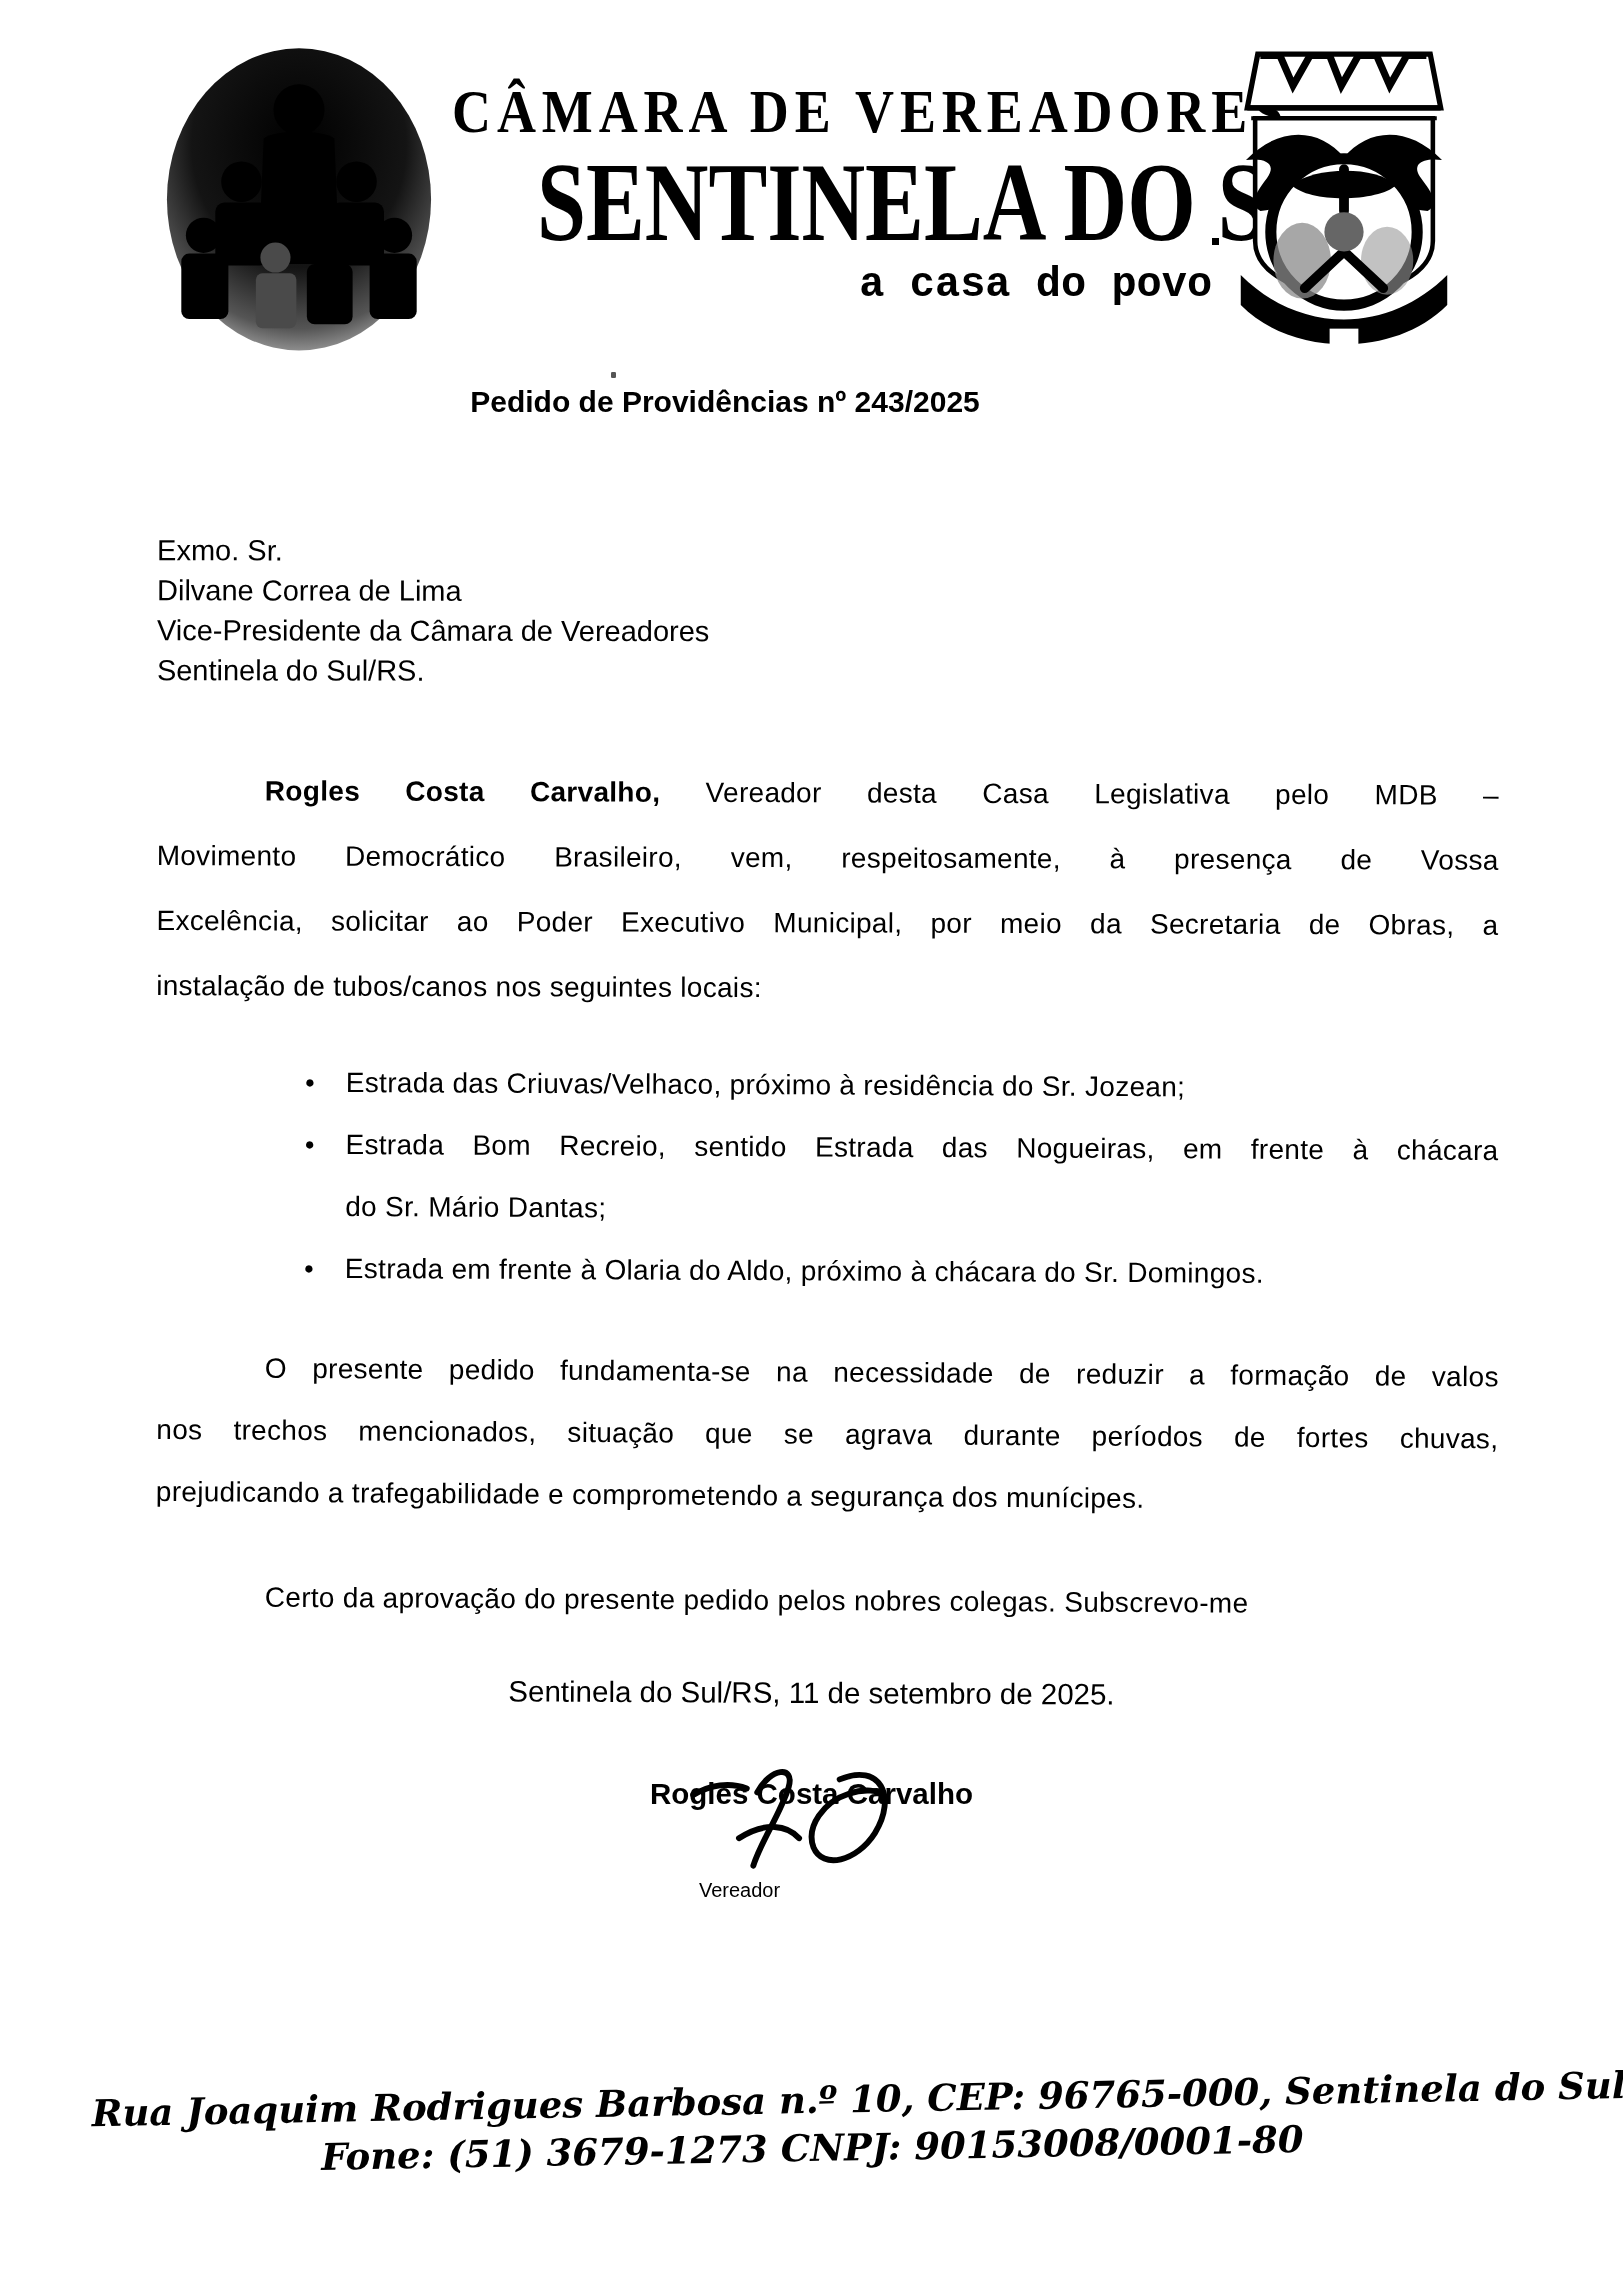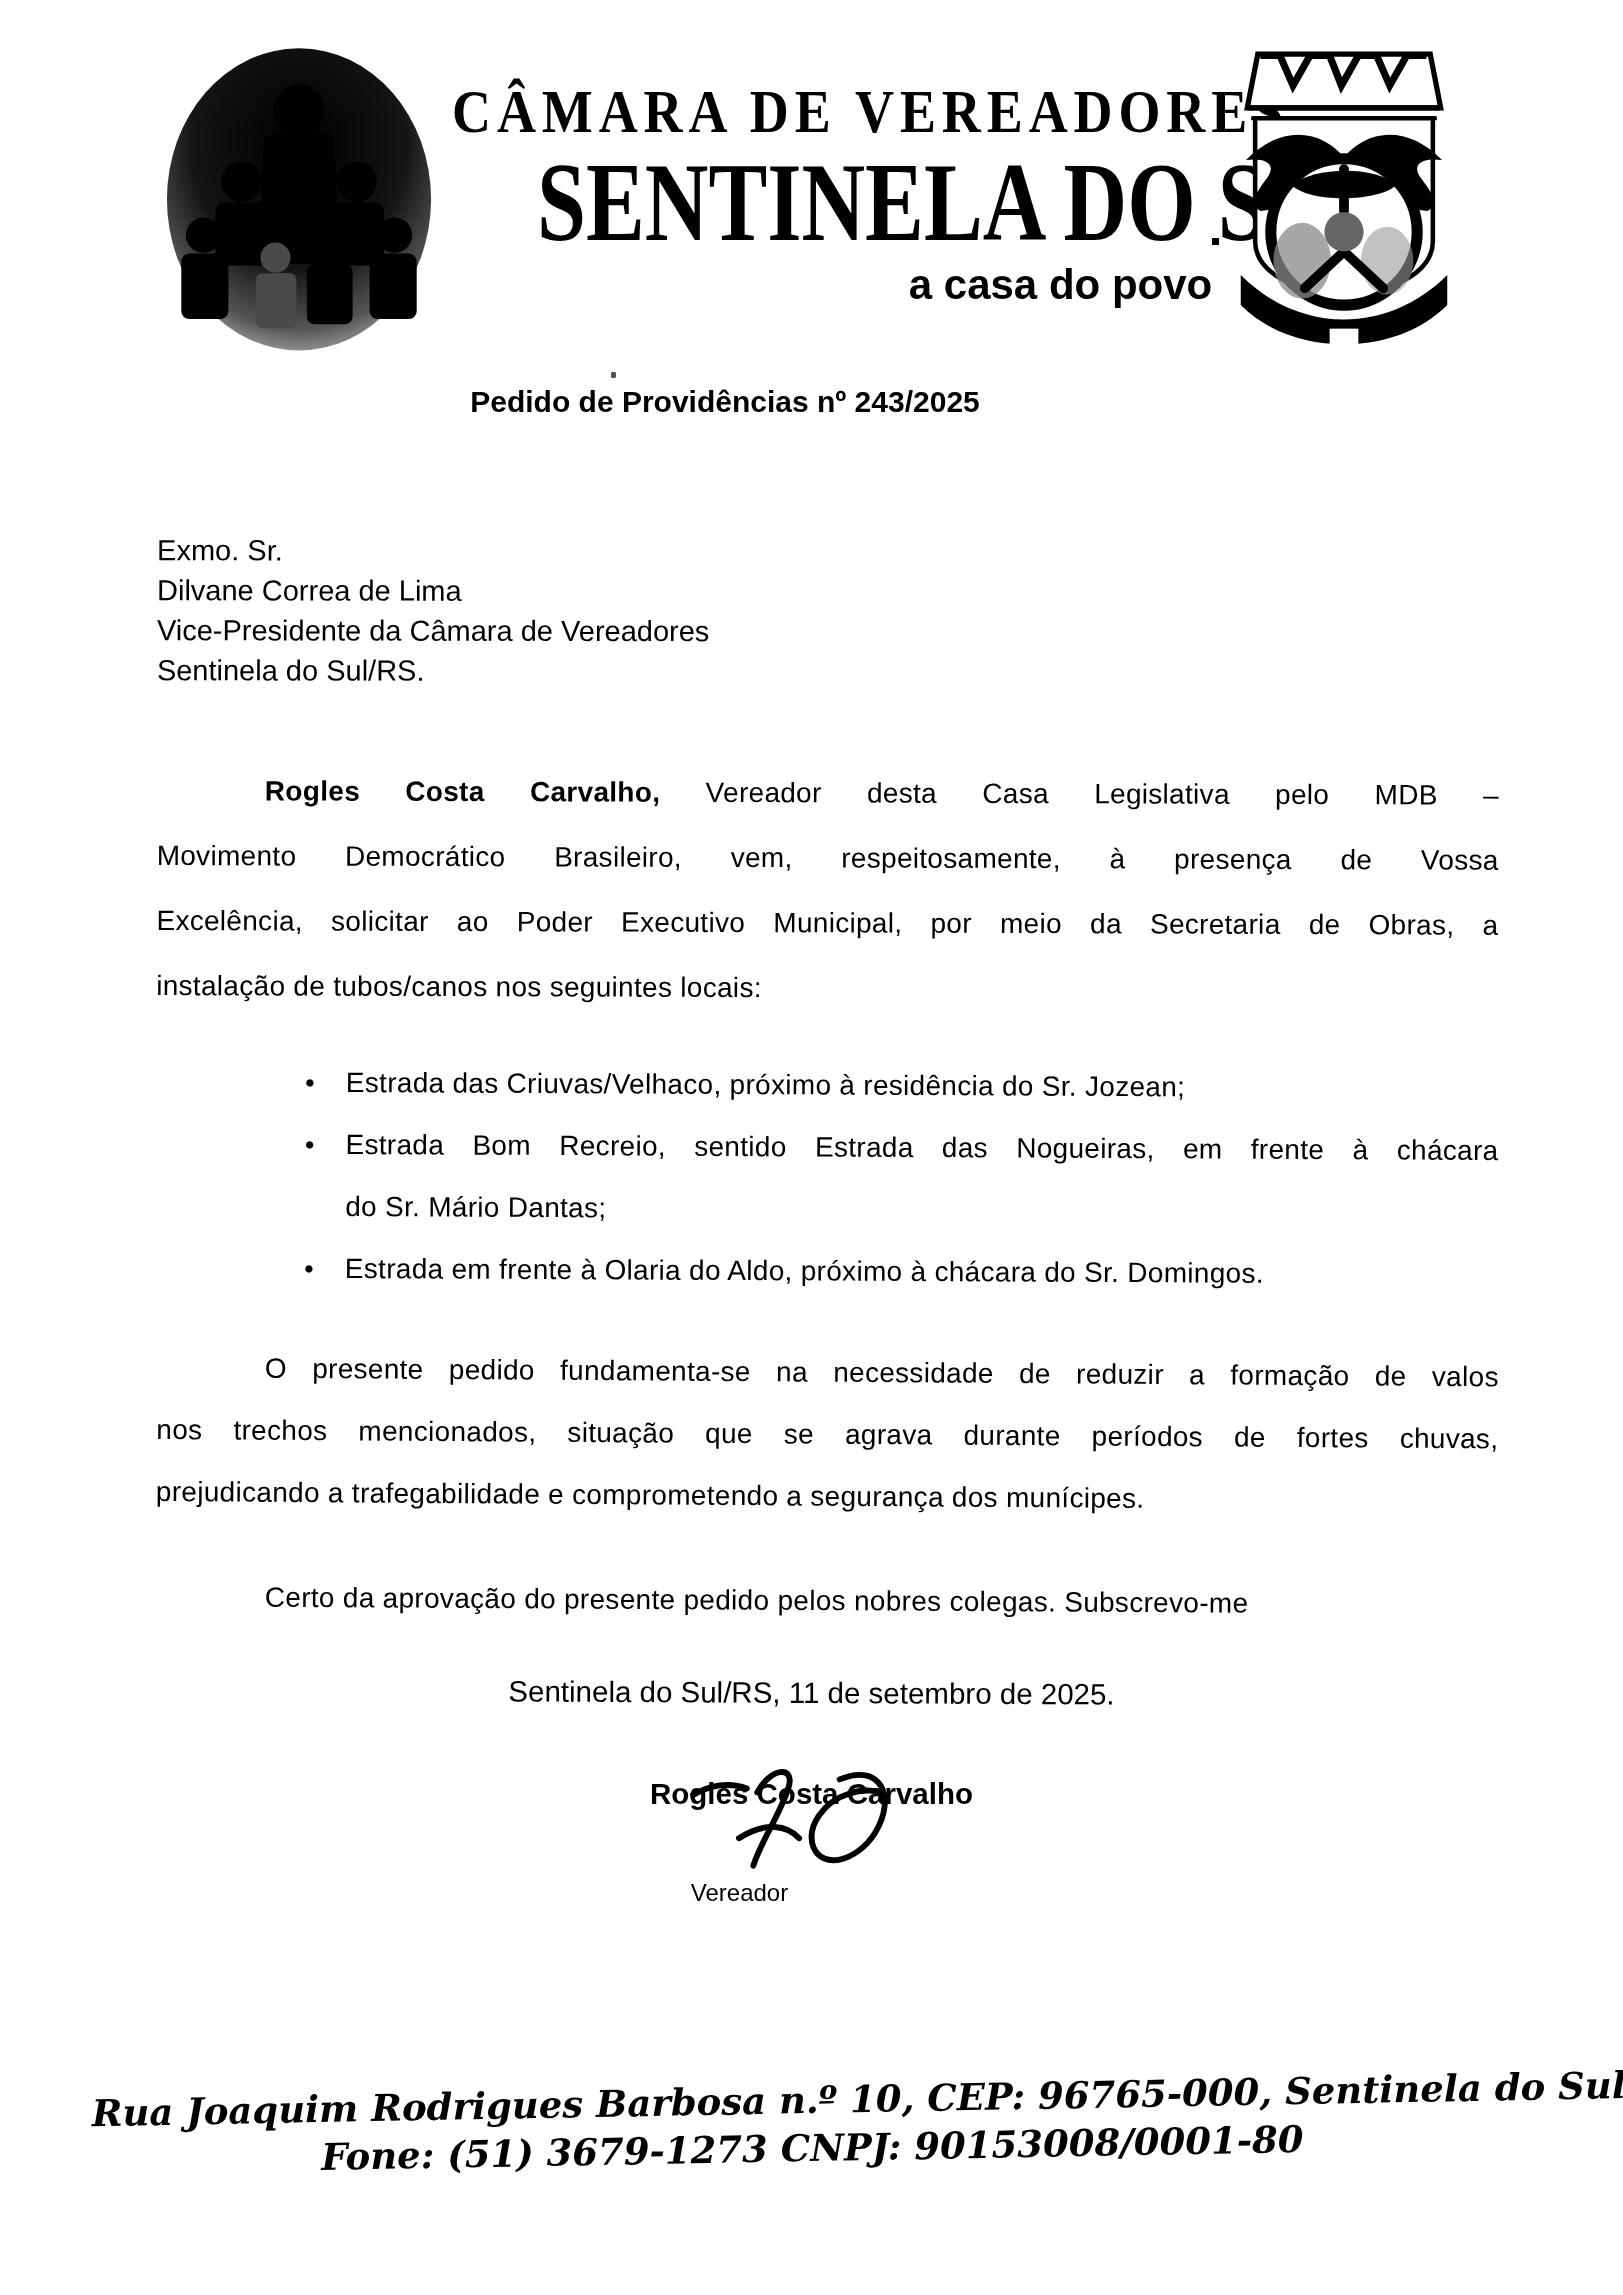--- a/index.html
+++ b/index.html
@@ -18,21 +18,21 @@
     font-family:"Liberation Serif", serif; font-weight:bold;
     font-size:54px; letter-spacing:5.9px; white-space:nowrap;
     transform:scale(1.0,1.12); transform-origin:center top;
   }
   .org-line2 {
     font-family:"Liberation Serif", serif; font-weight:bold;
     font-size:113px; line-height:98px; white-space:nowrap; margin-top:14.4px;
     transform:scaleX(0.78); transform-origin:center;
   }
   .tagline {
-    font-family:Liberation Sans, sans-serif; font-weight:bold;
+    font-family:Liberation Mono, monospace; font-weight:bold;
     font-size:42px; text-align:right; padding-right:11.8px; margin-top:9.2px;
   }
 
   
   .doc-title { left:0; top:385px; width:1450px; text-align:center;
     font-weight:bold; font-size:30px; }
 
   .addressee { left:157px; top:531px; width:916px; font-size:29px;
     line-height:40px; transform:rotate(0.1deg); }
 
@@ -59,21 +59,21 @@
     transform:rotate(0.35deg); transform-origin:left top; }
 
   .dateline { left:0; top:1676px; width:1623px; text-align:center;
     font-size:29.5px; transform:rotate(0.3deg); }
 
   
   .sig-flourish { left:684px; top:1761px; width:242px; height:108px; }
   .sig-name { left:0; top:1777px; width:1623px; text-align:center;
     font-weight:bold; font-size:29.5px; }
   .sig-role { left:0; top:1879px; width:1479px; text-align:center;
-    font-size:24px; }
+    font-size:20px; }
 
   
   .footer { left:92px; top:2076px; width:1440px; text-align:center;
     font-family:"DejaVu Serif", "Liberation Serif", serif;
     font-style:italic; font-weight:bold;
     transform:rotate(-1.05deg); }
   .footer-ln1 { font-size:37px; line-height:48px; white-space:nowrap; }
   .footer-ln2 { font-size:37px; line-height:48px; white-space:nowrap; }
 
   

